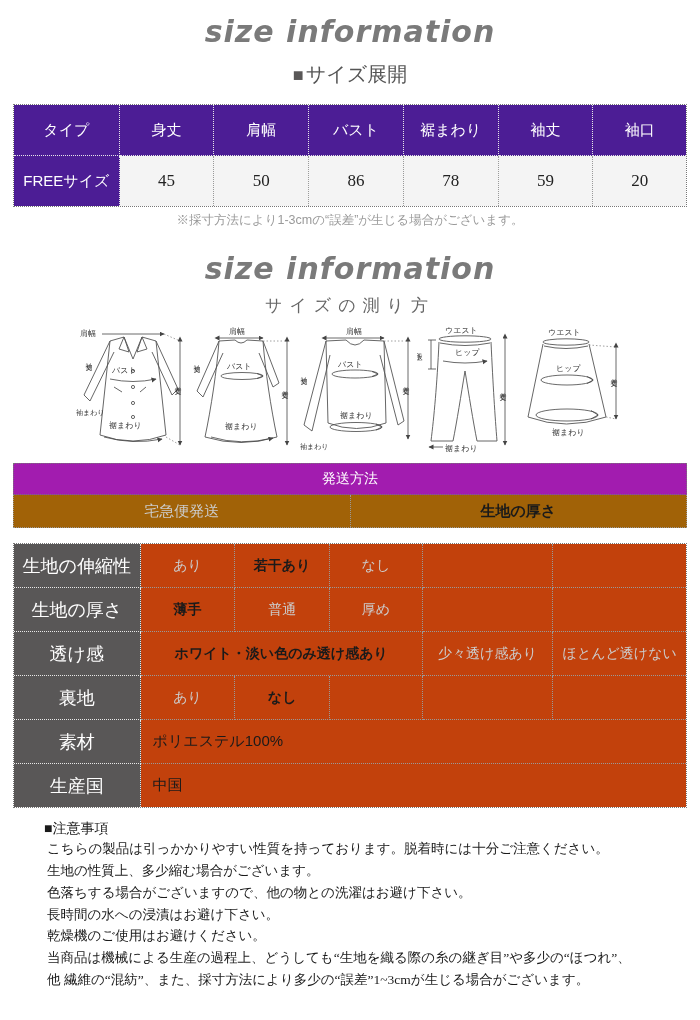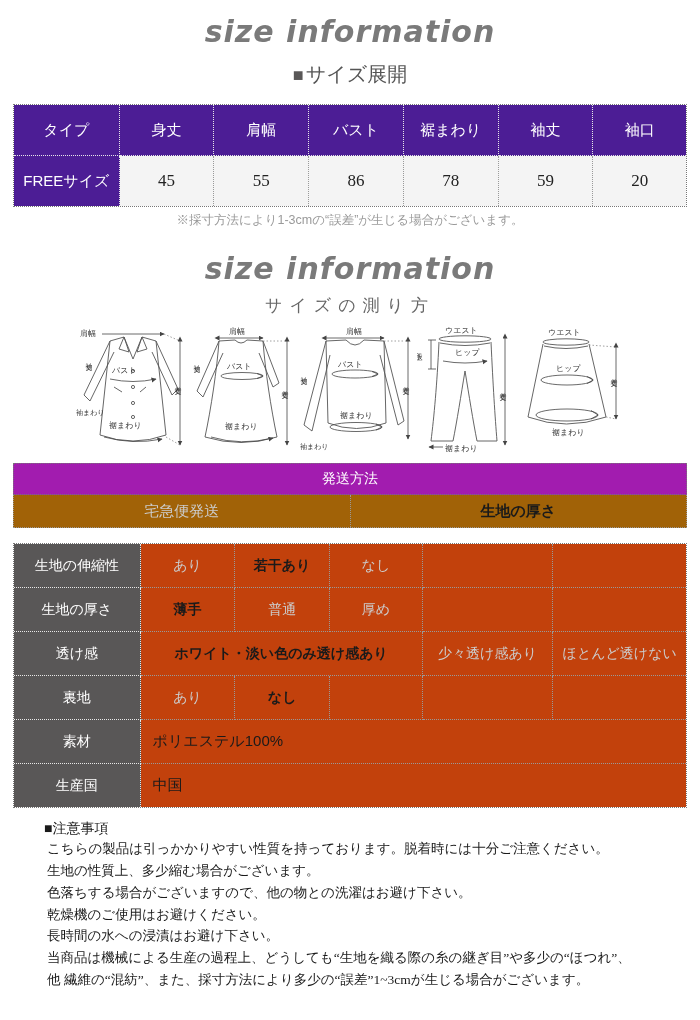--- a/index.html
+++ b/index.html
@@ -40,21 +40,21 @@
   .shipwrap{width:674px;margin:10px auto 0 auto;}
   .shiphead{height:30px;background:#a21caf;color:#fff;font-size:14px;display:flex;align-items:center;justify-content:center;border:1px dotted #777;}
   .shiprow{display:flex;border:1px dotted #999;border-top:none;background:#a16207;}
   .shipcell{flex:1;height:32px;display:flex;align-items:center;justify-content:center;font-size:15px;}
   .shipcell.first{border-right:1px dotted #999;}
   .off{color:#ccc;font-weight:normal;}
   .on{color:#1a1a1a;font-weight:bold;}
 
   
   .spectable{width:674px;margin:15px auto 0 auto;border:1px dotted #777;}
-  .spectable th{background:#595757;color:#fff;font-size:14px;font-weight:normal;border-right:1px dotted #e8e8e8;border-bottom:1px dotted #e8e8e8;}
+  .spectable th{background:#595757;color:#fff;font-size:18px;font-weight:normal;border-right:1px dotted #e8e8e8;border-bottom:1px dotted #e8e8e8;}
   .spectable th,.spectable td{height:41px;text-align:center;vertical-align:middle;}
   .spectable td{background:#c2410c;font-size:14px;border-right:1px dotted #999;border-bottom:1px dotted #999;}
   .spectable td:last-child{border-right:none;}
   .spectable tr:last-child th{border-bottom:none;}
   .spectable tr:last-child td{border-bottom:none;}
   .spectable td.la{text-align:left;padding-left:12px;font-size:15px;color:#1a1a1a;}
 
   
   .caution{margin-top:12px;font-family:"Liberation Serif",serif;color:#1a1a1a;}
   .caution .chead{padding-left:44px;font-size:14px;}
@@ -95,21 +95,21 @@
       <th class="dark">身丈</th>
       <th class="dark">肩幅</th>
       <th class="dark">バスト</th>
       <th class="dark">裾まわり</th>
       <th class="dark">袖丈</th>
       <th class="dark">袖口</th>
     </tr>
     <tr>
       <td class="dark">FREEサイズ</td>
       <td class="val">45</td>
-      <td class="val">55</td>
+      <td class="val">50</td>
       <td class="val">86</td>
       <td class="val">78</td>
       <td class="val">59</td>
       <td class="val">20</td>
     </tr>
   </tbody>
     </table>
 
   <div class="graynote">※採寸方法により1-3cmの“誤差”が生じる場合がございます。</div>
 
@@ -275,20 +275,20 @@
       <td class="la" colspan="5">中国</td>
     </tr>
   </tbody>
     </table>
 
   <div class="caution">
     <div class="chead">■注意事項</div>
     <div class="cline">こちらの製品は引っかかりやすい性質を持っております。脱着時には十分ご注意ください。</div>
     <div class="cline">生地の性質上、多少縮む場合がございます。</div>
     <div class="cline">色落ちする場合がございますので、他の物との洗濯はお避け下さい。</div>
+    <div class="cline">長時間の水への浸漬はお避け下さい。</div>
     <div class="cline">乾燥機のご使用はお避けください。</div>
-    <div class="cline">長時間の水への浸漬はお避け下さい。</div>
     <div class="cline">当商品は機械による生産の過程上、どうしても“生地を織る際の糸の継ぎ目”や多少の“ほつれ”、</div>
     <div class="cline">他 繊維の“混紡”、また、採寸方法により多少の“誤差”1~3cmが生じる場合がございます。</div>
 
   </div>
 
 </div>
 
 </body></html>

